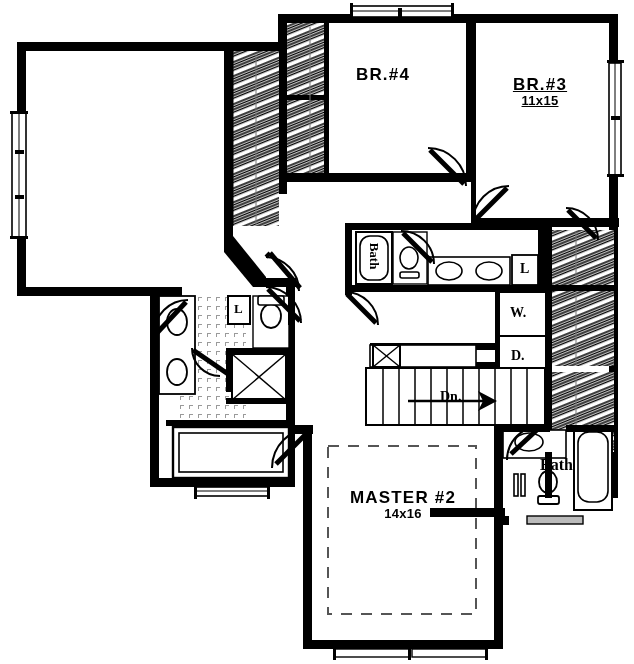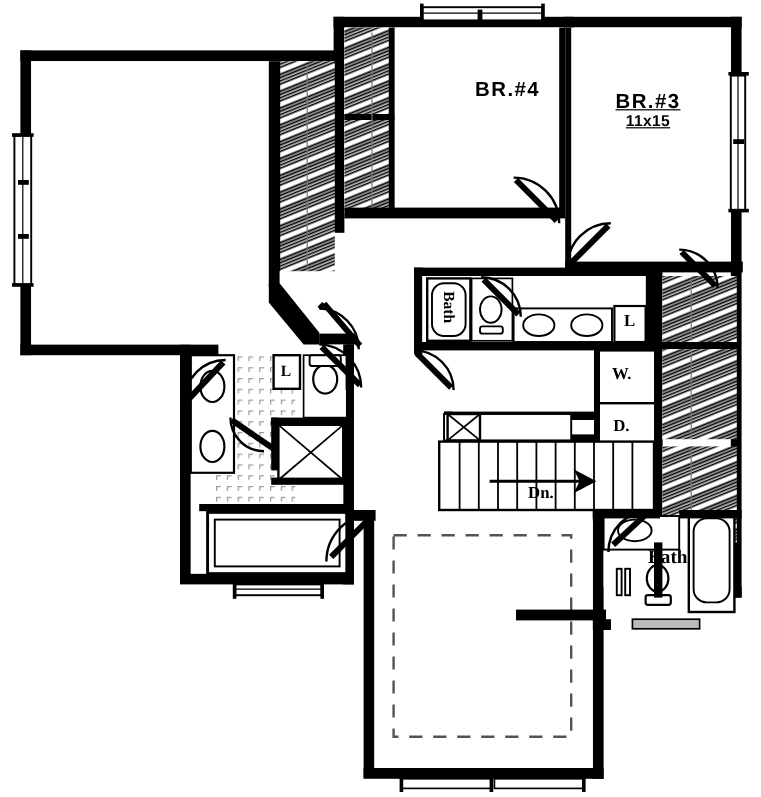--- a/index.html
+++ b/index.html
@@ -351,39 +351,41 @@
       <rect x="545" y="452" width="7" height="46"></rect>
       <rect x="430" y="508" width="75" height="9"></rect>
       <rect x="566" y="425" width="52" height="7"></rect>
     </g>
 
   </svg>
 
   <div class="room-label" style="left:52px;top:120px;width:200px;">
   </div>
 
-  <div class="room-label" style="left:318px;top:65px;width:130px;margin-left:40px;">
+  <div class="room-label" style="left:318px;top:65px;width:130px;">
     <div class="room-name">BR.#4</div>
   </div>
 
   <div class="room-label" style="left:475px;top:75px;width:130px;text-decoration:underline;">
     <div class="room-name">BR.#3</div>
     <div class="room-dim">11x15</div>
   </div>
 
   <div class="room-label" style="left:311px;top:488px;width:184px;">
+    <div class="room-name">MASTER #2</div>
+    <div class="room-dim">14x16</div>
   </div>
 
   <div class="small-label rot90" style="left:355px;top:248px;width:38px;font-size:13px;text-align:center;">Bath</div>
 
   <div class="small-label" style="left:540px;top:456px;font-size:16px;">Bath</div>
 
   <div class="small-label" style="left:520px;top:261px;font-size:14px;">L</div>
 
   <div class="small-label" style="left:234px;top:301px;font-size:13px;">L</div>
 
   <div class="small-label" style="left:510px;top:305px;font-size:14px;">W.</div>
 
   <div class="small-label" style="left:511px;top:348px;font-size:14px;">D.</div>
 
-  <div class="small-label" style="left:440px;top:404px;font-size:14px;">Dn.</div>
+  <div class="small-label" style="left:440px;top:389px;font-size:14px;">Dn.</div>
 
 </div>
 
 </body></html>

